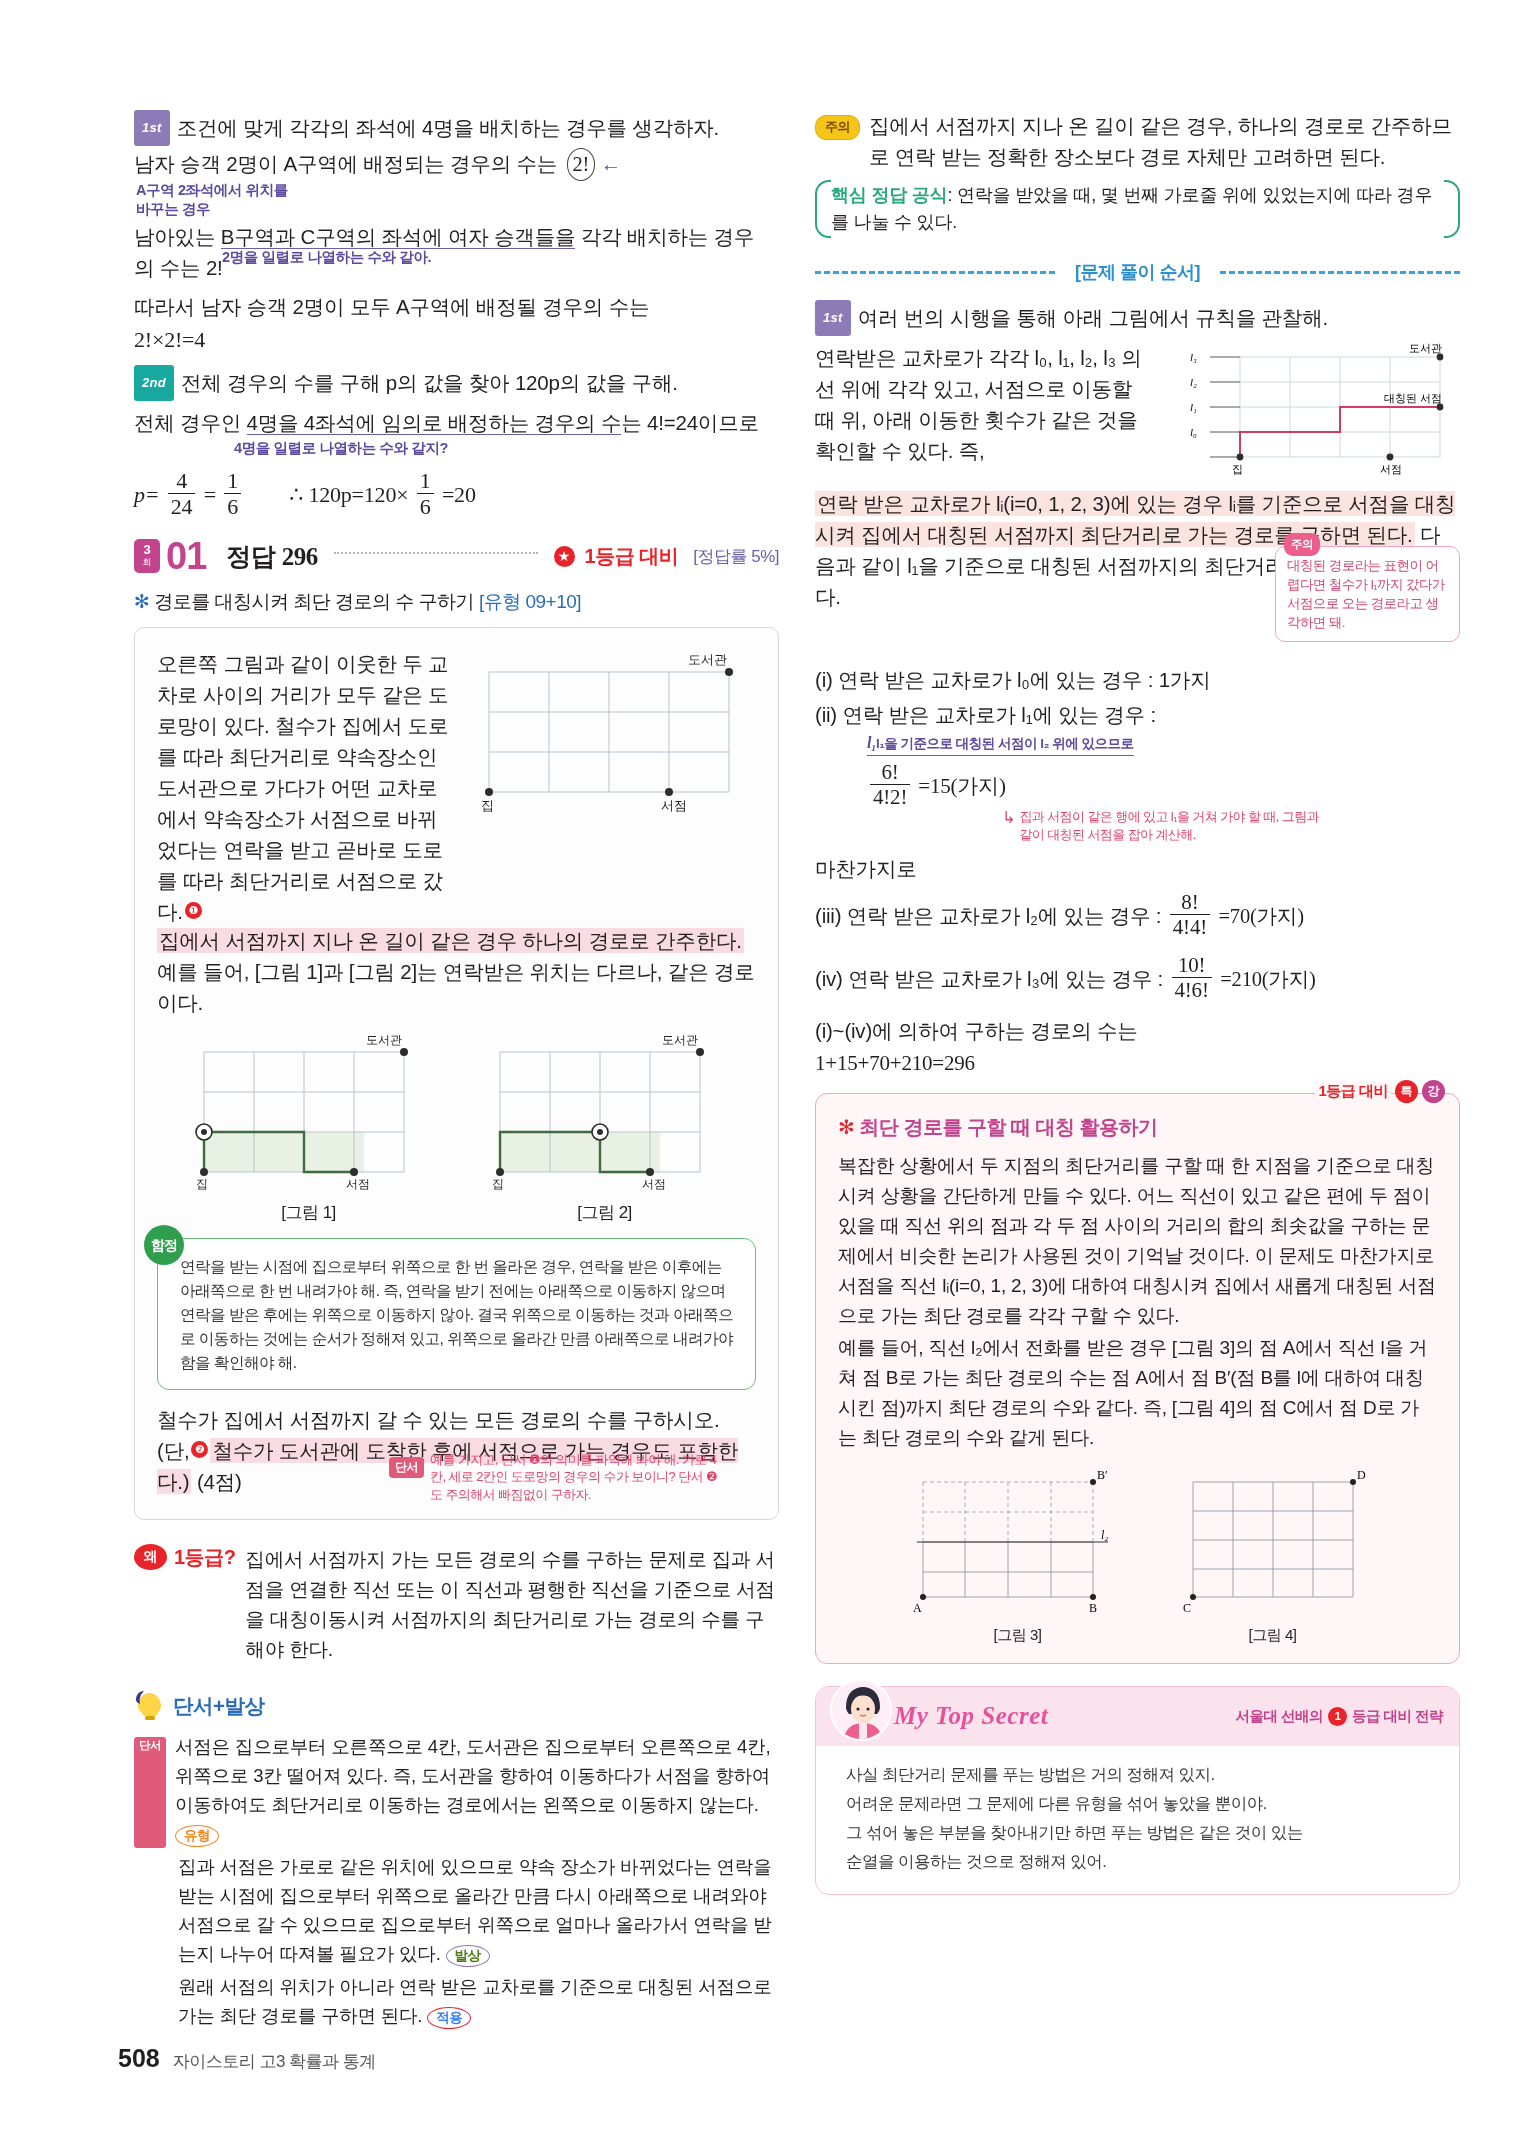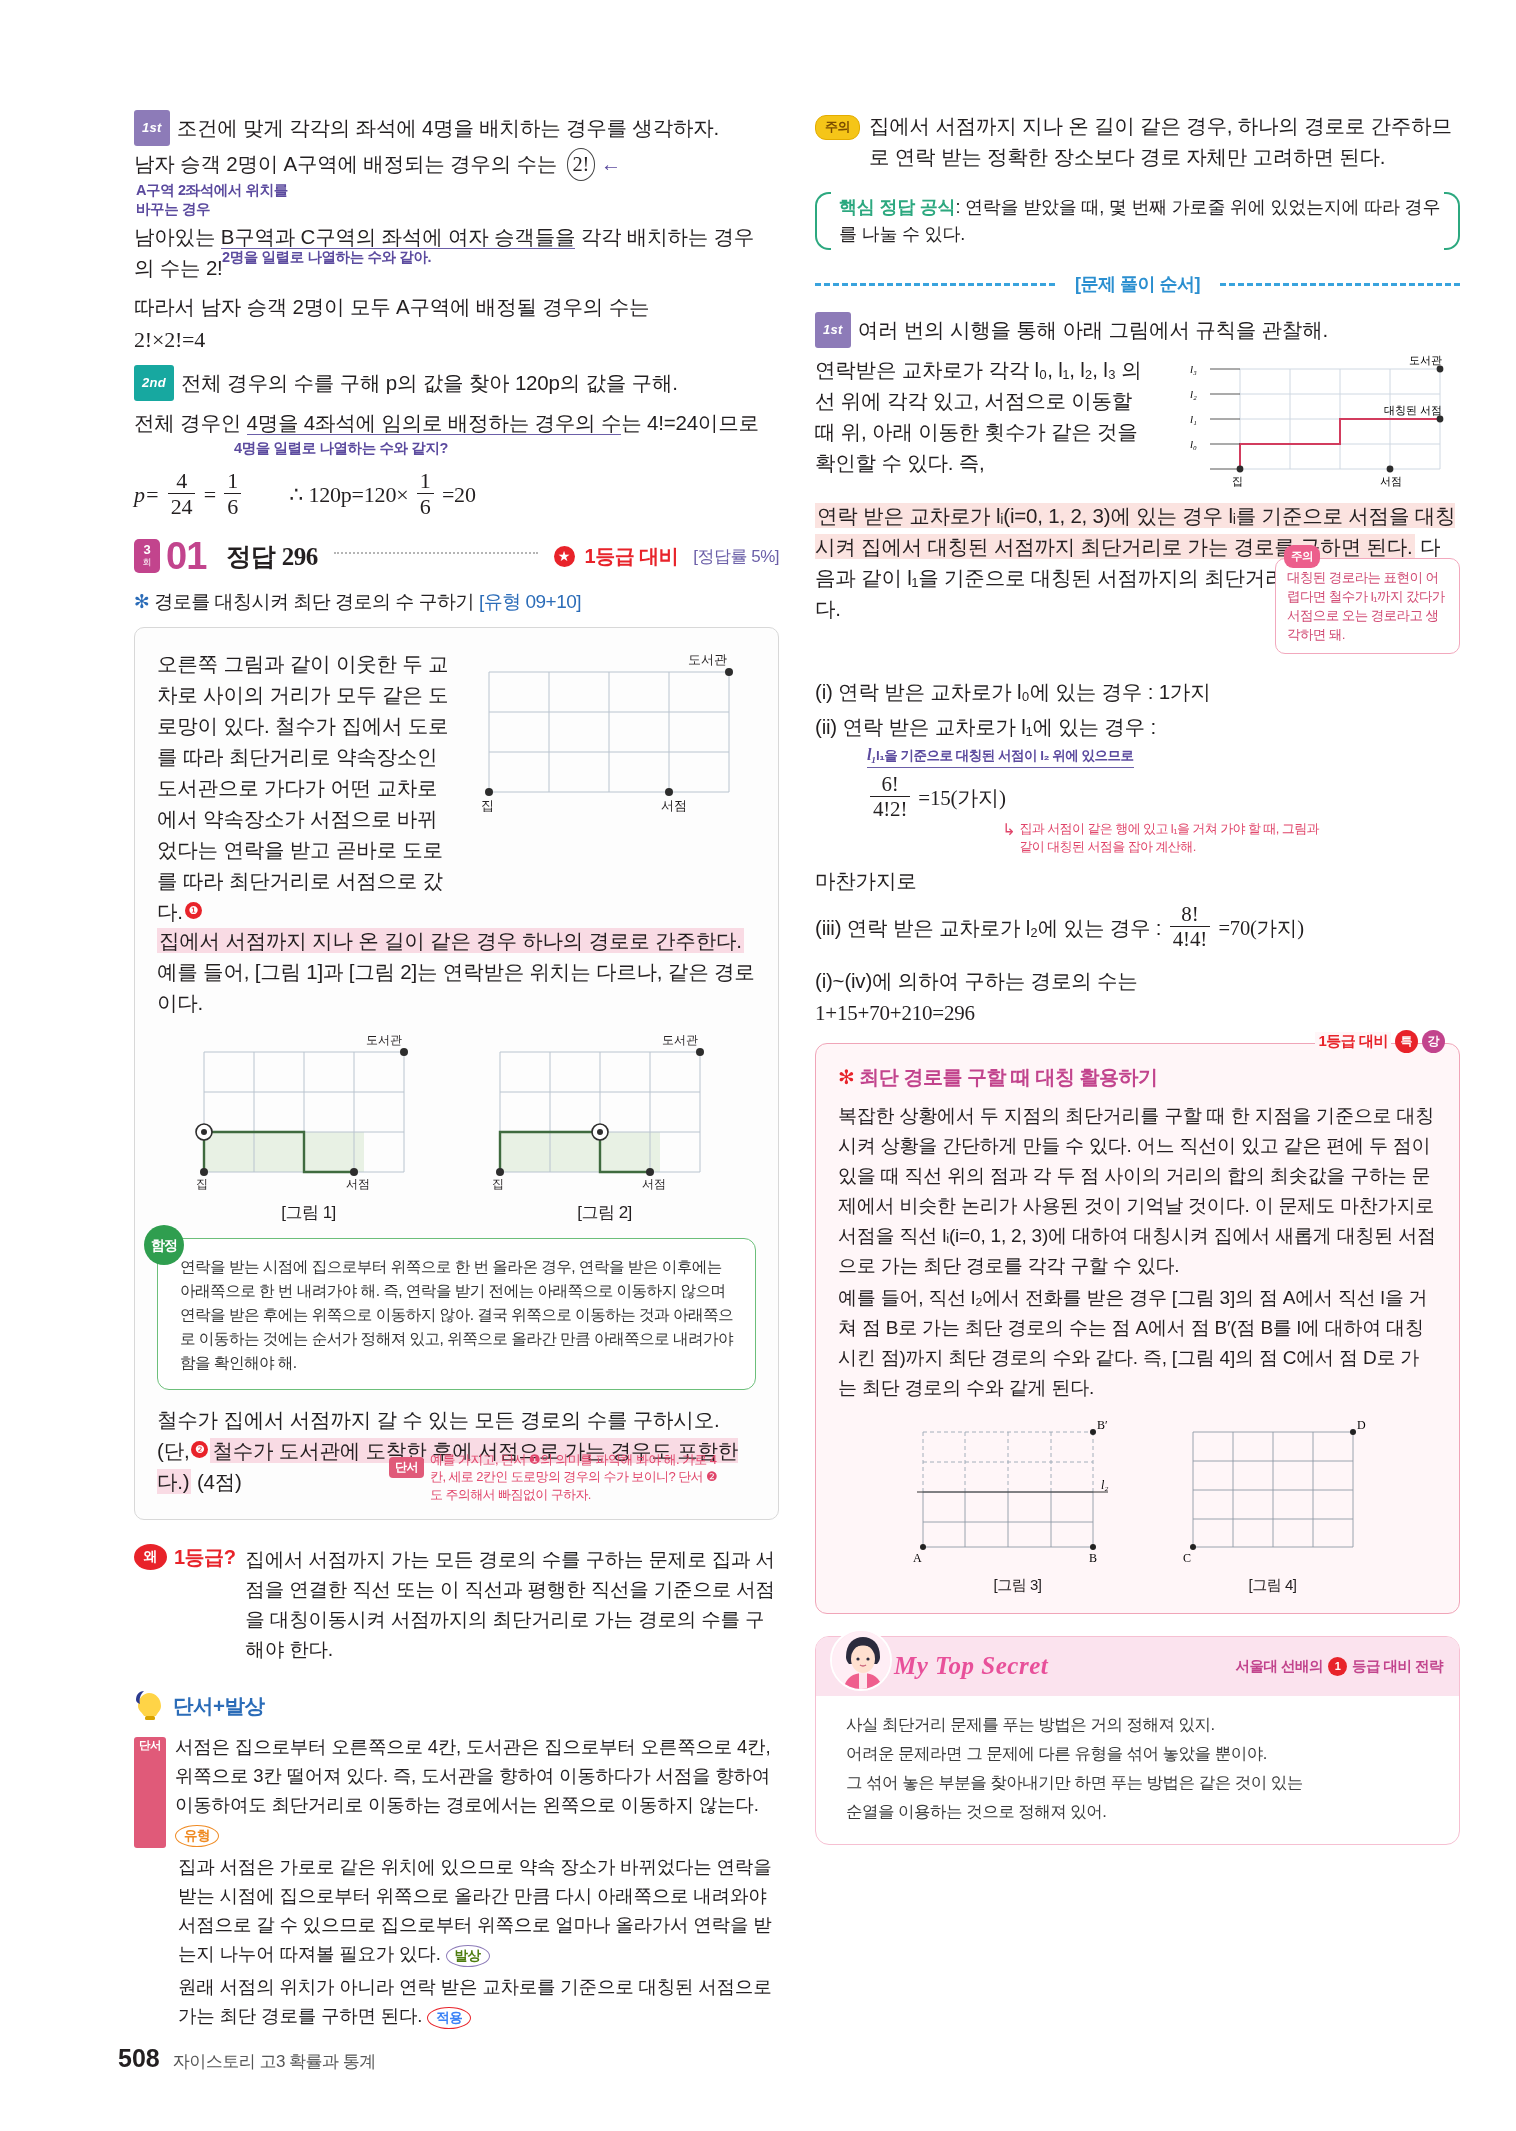--- a/index.html
+++ b/index.html
@@ -121,21 +121,21 @@
   .oval-tag.orange { border-color: #ef8a22; color: #ef8a22; }
   .oval-tag.violet { border-color: #8d7bb8; color: #4d7c0f; }
 
   
   .note-head { display: flex; align-items: flex-start; }
   .tag-caution {
     background: #f5c518; color: #7a4b00; font-weight: bold; font-size: 13px;
     border-radius: 11px; padding: 2px 9px 3px; margin-right: 9px; flex: 0 0 auto;
     letter-spacing: -0.5px; border: 1.5px solid #e3ac00; margin-top: 5px;
   }
-  .key-box { position: relative; margin-top: 20px; padding: 2px 0 2px 24px; }
+  .key-box { position: relative; margin-top: 8px; padding: 2px 0 2px 16px; }
   .key-box:before, .key-box:after {
     content: ""; position: absolute; width: 14px; top: 0; bottom: 0;
     border: 2.2px solid #2ca87f;
   }
   .key-box:before { left: 0; border-right: none; border-radius: 14px 0 0 14px; }
   .key-box:after { right: 0; border-left: none; border-radius: 0 14px 14px 0; }
   .key-lbl { color: #2ca87f; font-weight: bold; }
 
   .dash-sep { display: flex; align-items: center; margin: 22px 0 16px; gap: 8px; }
   .dash-sep .line { flex: 1; border-top: 3px dashed #39a3dd; height: 0; }
@@ -512,20 +512,25 @@
     </div>
 
     <div class="ln" style="margin-top:10px;">마찬가지로</div>
 
     <div class="ln" style="margin-top:6px;">
       <span>(iii) 연락 받은 교차로가 l₂에 있는 경우 :</span>
       <span class="frac serif" style="font-size:21px;"><span class="n">8!</span><span class="d">4!4!</span></span>
       <span class="serif">=70(가지)</span>
     </div>
 
+    <div class="ln" style="margin-top:12px;">
+      <span>(iv) 연락 받은 교차로가 l₃에 있는 경우 :</span>
+      <span class="frac serif" style="font-size:21px;"><span class="n">10!</span><span class="d">4!6!</span></span>
+      <span class="serif">=210(가지)</span>
+    </div>
 
     <div class="ln" style="margin-top:12px;">(i)~(iv)에 의하여 구하는 경로의 수는</div>
     <div class="ln serif" style="margin-top:2px;font-size:21px;">1+15+70+210=296</div>
 
     <div class="special-box">
       <div class="special-tag">
         <span class="t1">1등급 대비</span>
         <span class="t2">특</span>
         <span class="t2" style="background:#c2448d;">강</span>
       </div>

